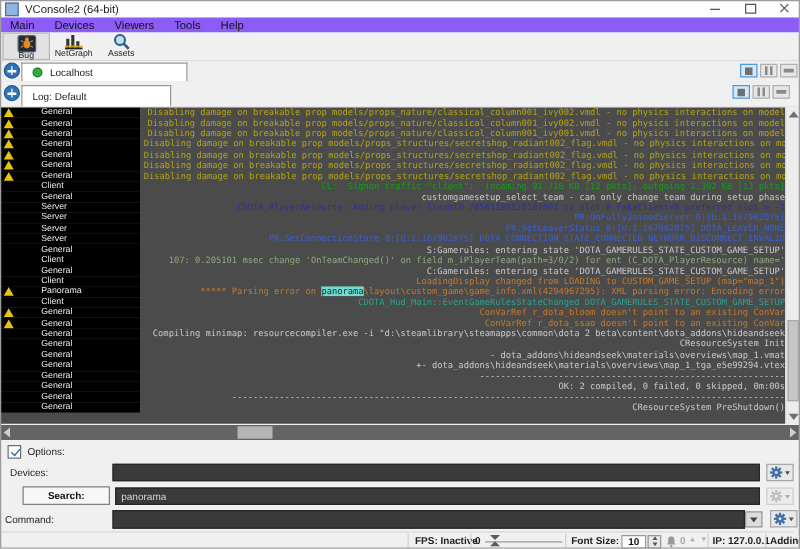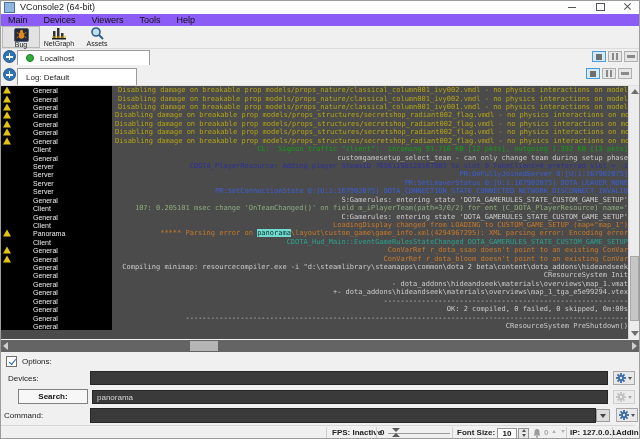--- a/index.html
+++ b/index.html
@@ -335,28 +335,28 @@
       <div class="log-ch">
         <span class="ch-name">Client</span>
       </div>
       <div class="log-msg c-teal">CDOTA_Hud_Main::EventGameRulesStateChanged DOTA_GAMERULES_STATE_CUSTOM_GAME_SETUP</div>
     </div>
     <div class="log-row">
       <div class="log-ch">
         <span class="warn-tri"></span>
         <span class="ch-name">General</span>
       </div>
+      <div class="log-msg c-orange">ConVarRef r_dota_bloom doesn't point to an existing ConVar</div>
+    </div>
+    <div class="log-row">
+      <div class="log-ch">
+        <span class="warn-tri"></span>
+        <span class="ch-name">General</span>
+      </div>
       <div class="log-msg c-orange">ConVarRef r_dota_ssao doesn't point to an existing ConVar</div>
-    </div>
-    <div class="log-row">
-      <div class="log-ch">
-        <span class="warn-tri"></span>
-        <span class="ch-name">General</span>
-      </div>
-      <div class="log-msg c-orange">ConVarRef r_dota_bloom doesn't point to an existing ConVar</div>
     </div>
     <div class="log-row">
       <div class="log-ch">
         <span class="ch-name">General</span>
       </div>
       <div class="log-msg c-gray">Compiling minimap: resourcecompiler.exe -i "d:\steamlibrary\steamapps\common\dota 2 beta\content\dota_addons\hideandseek</div>
     </div>
     <div class="log-row">
       <div class="log-ch">
         <span class="ch-name">General</span>

